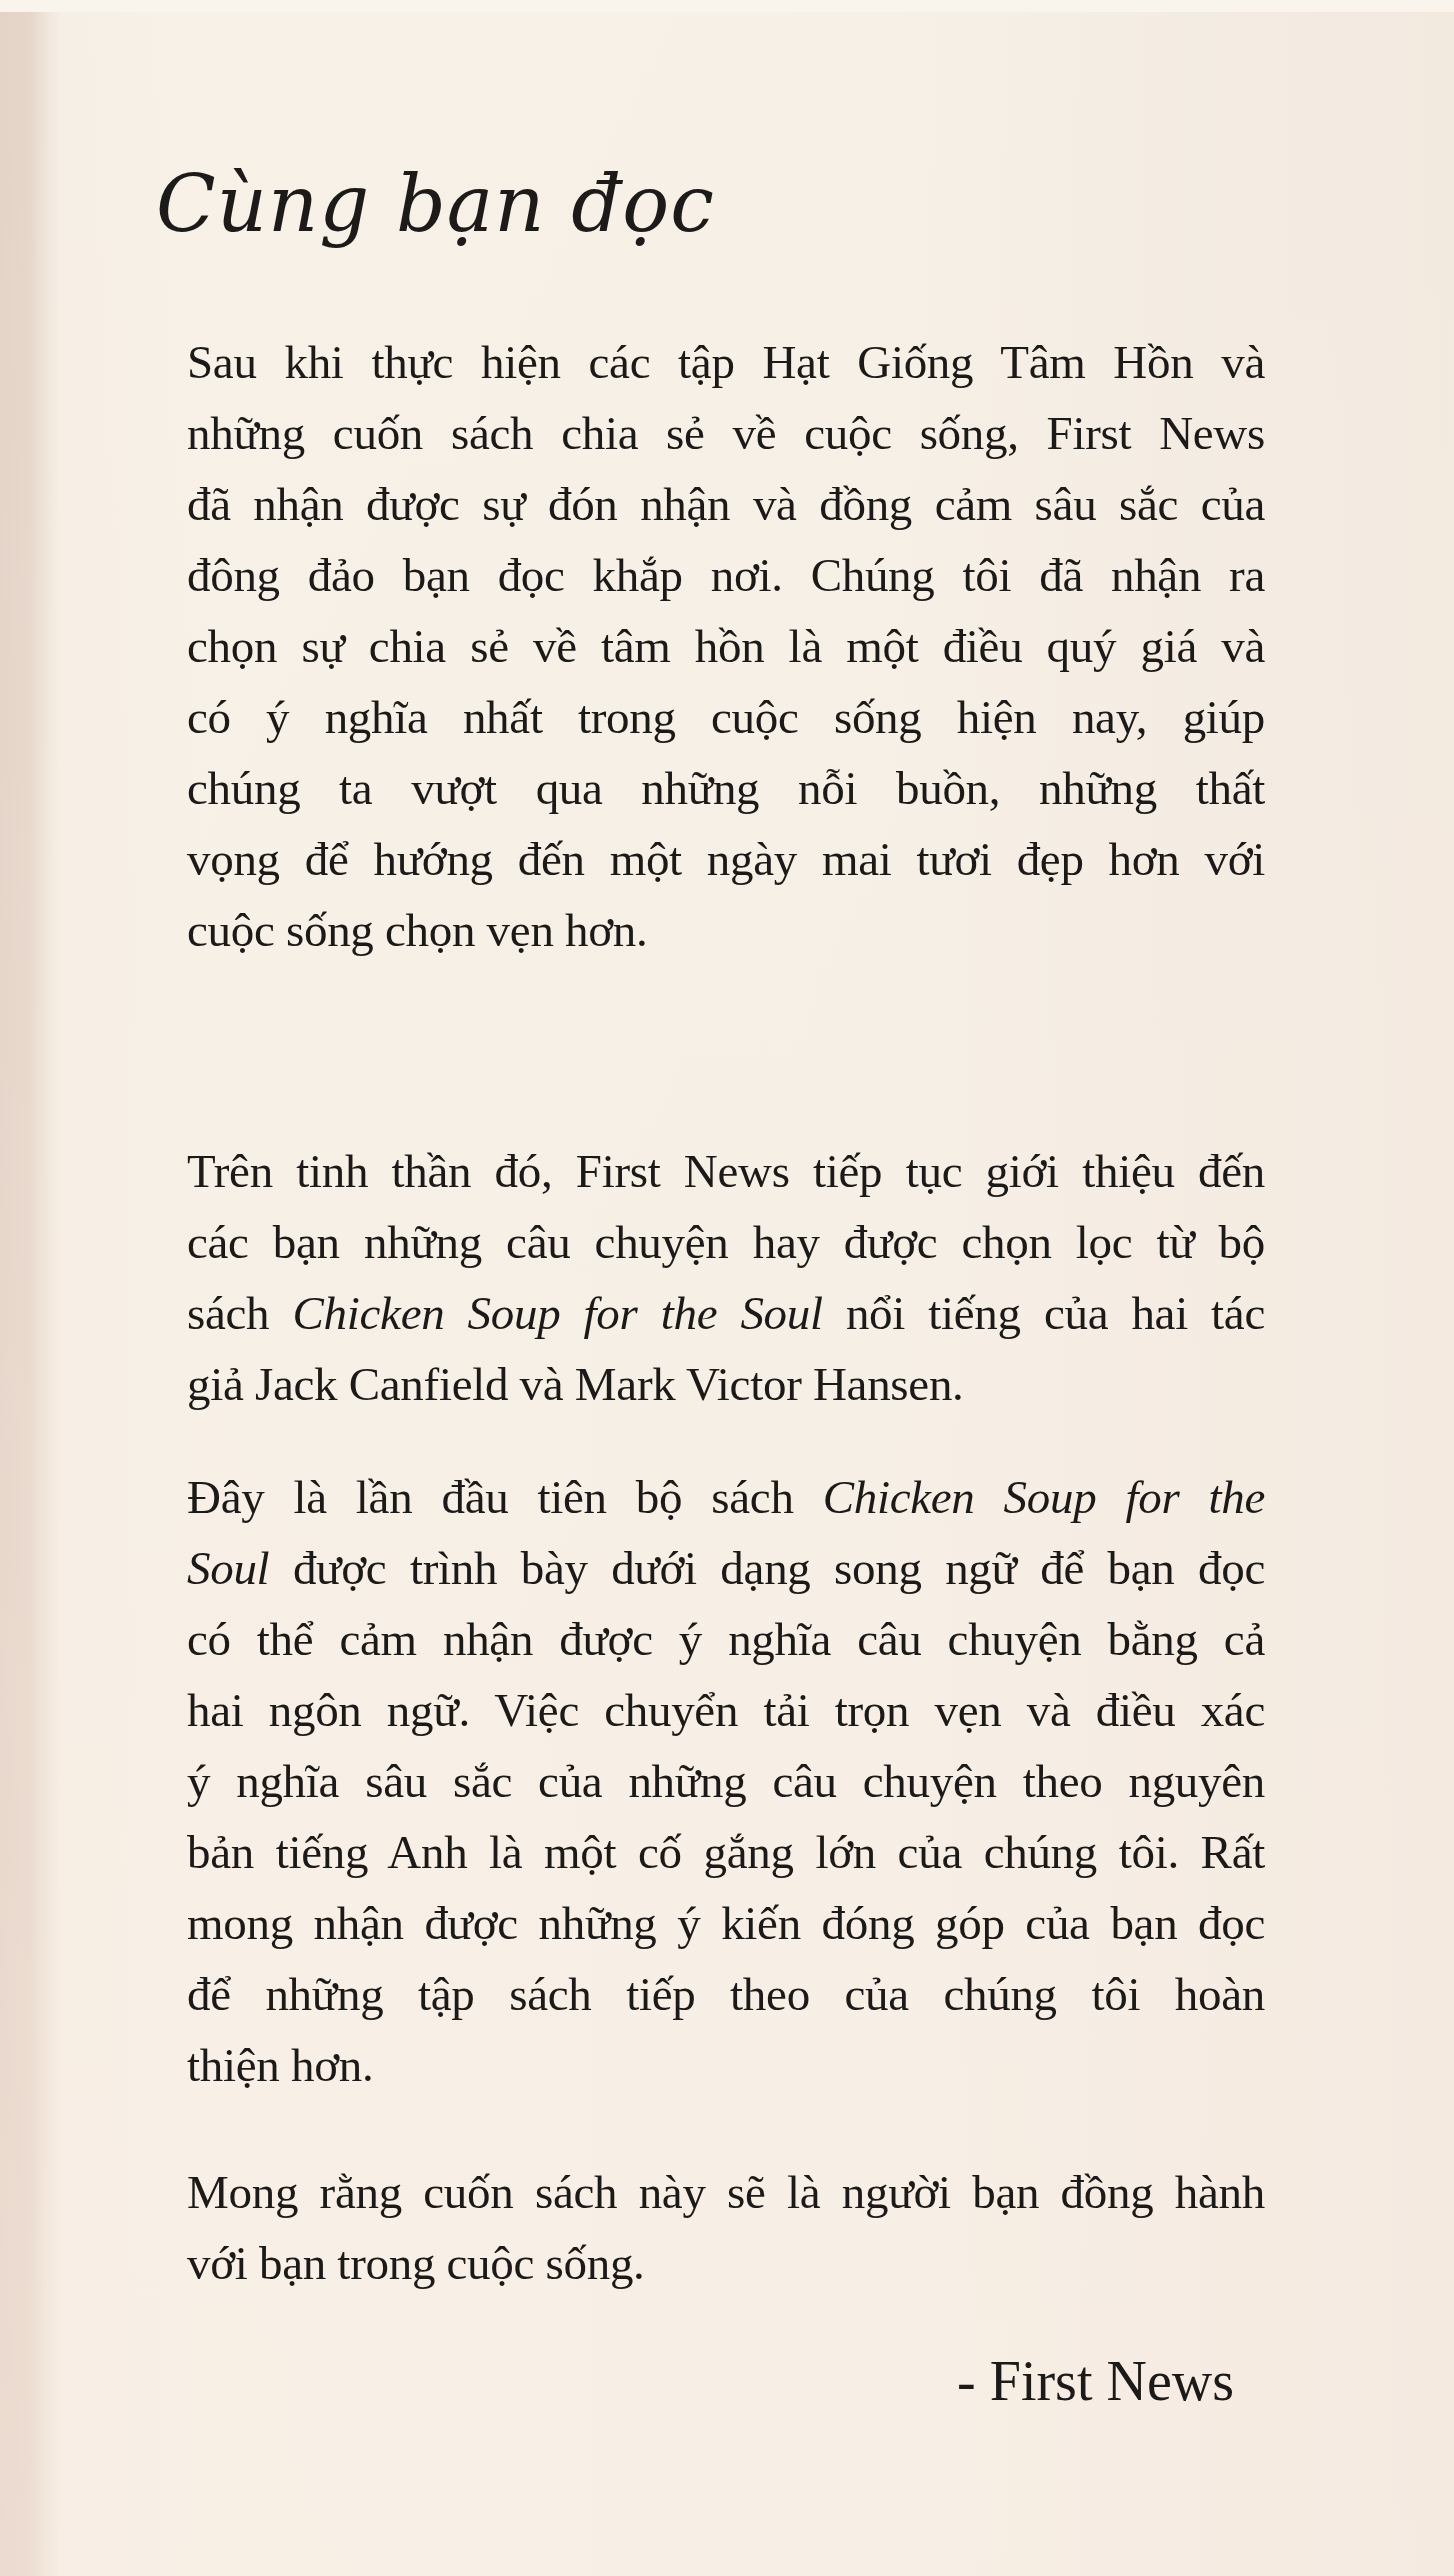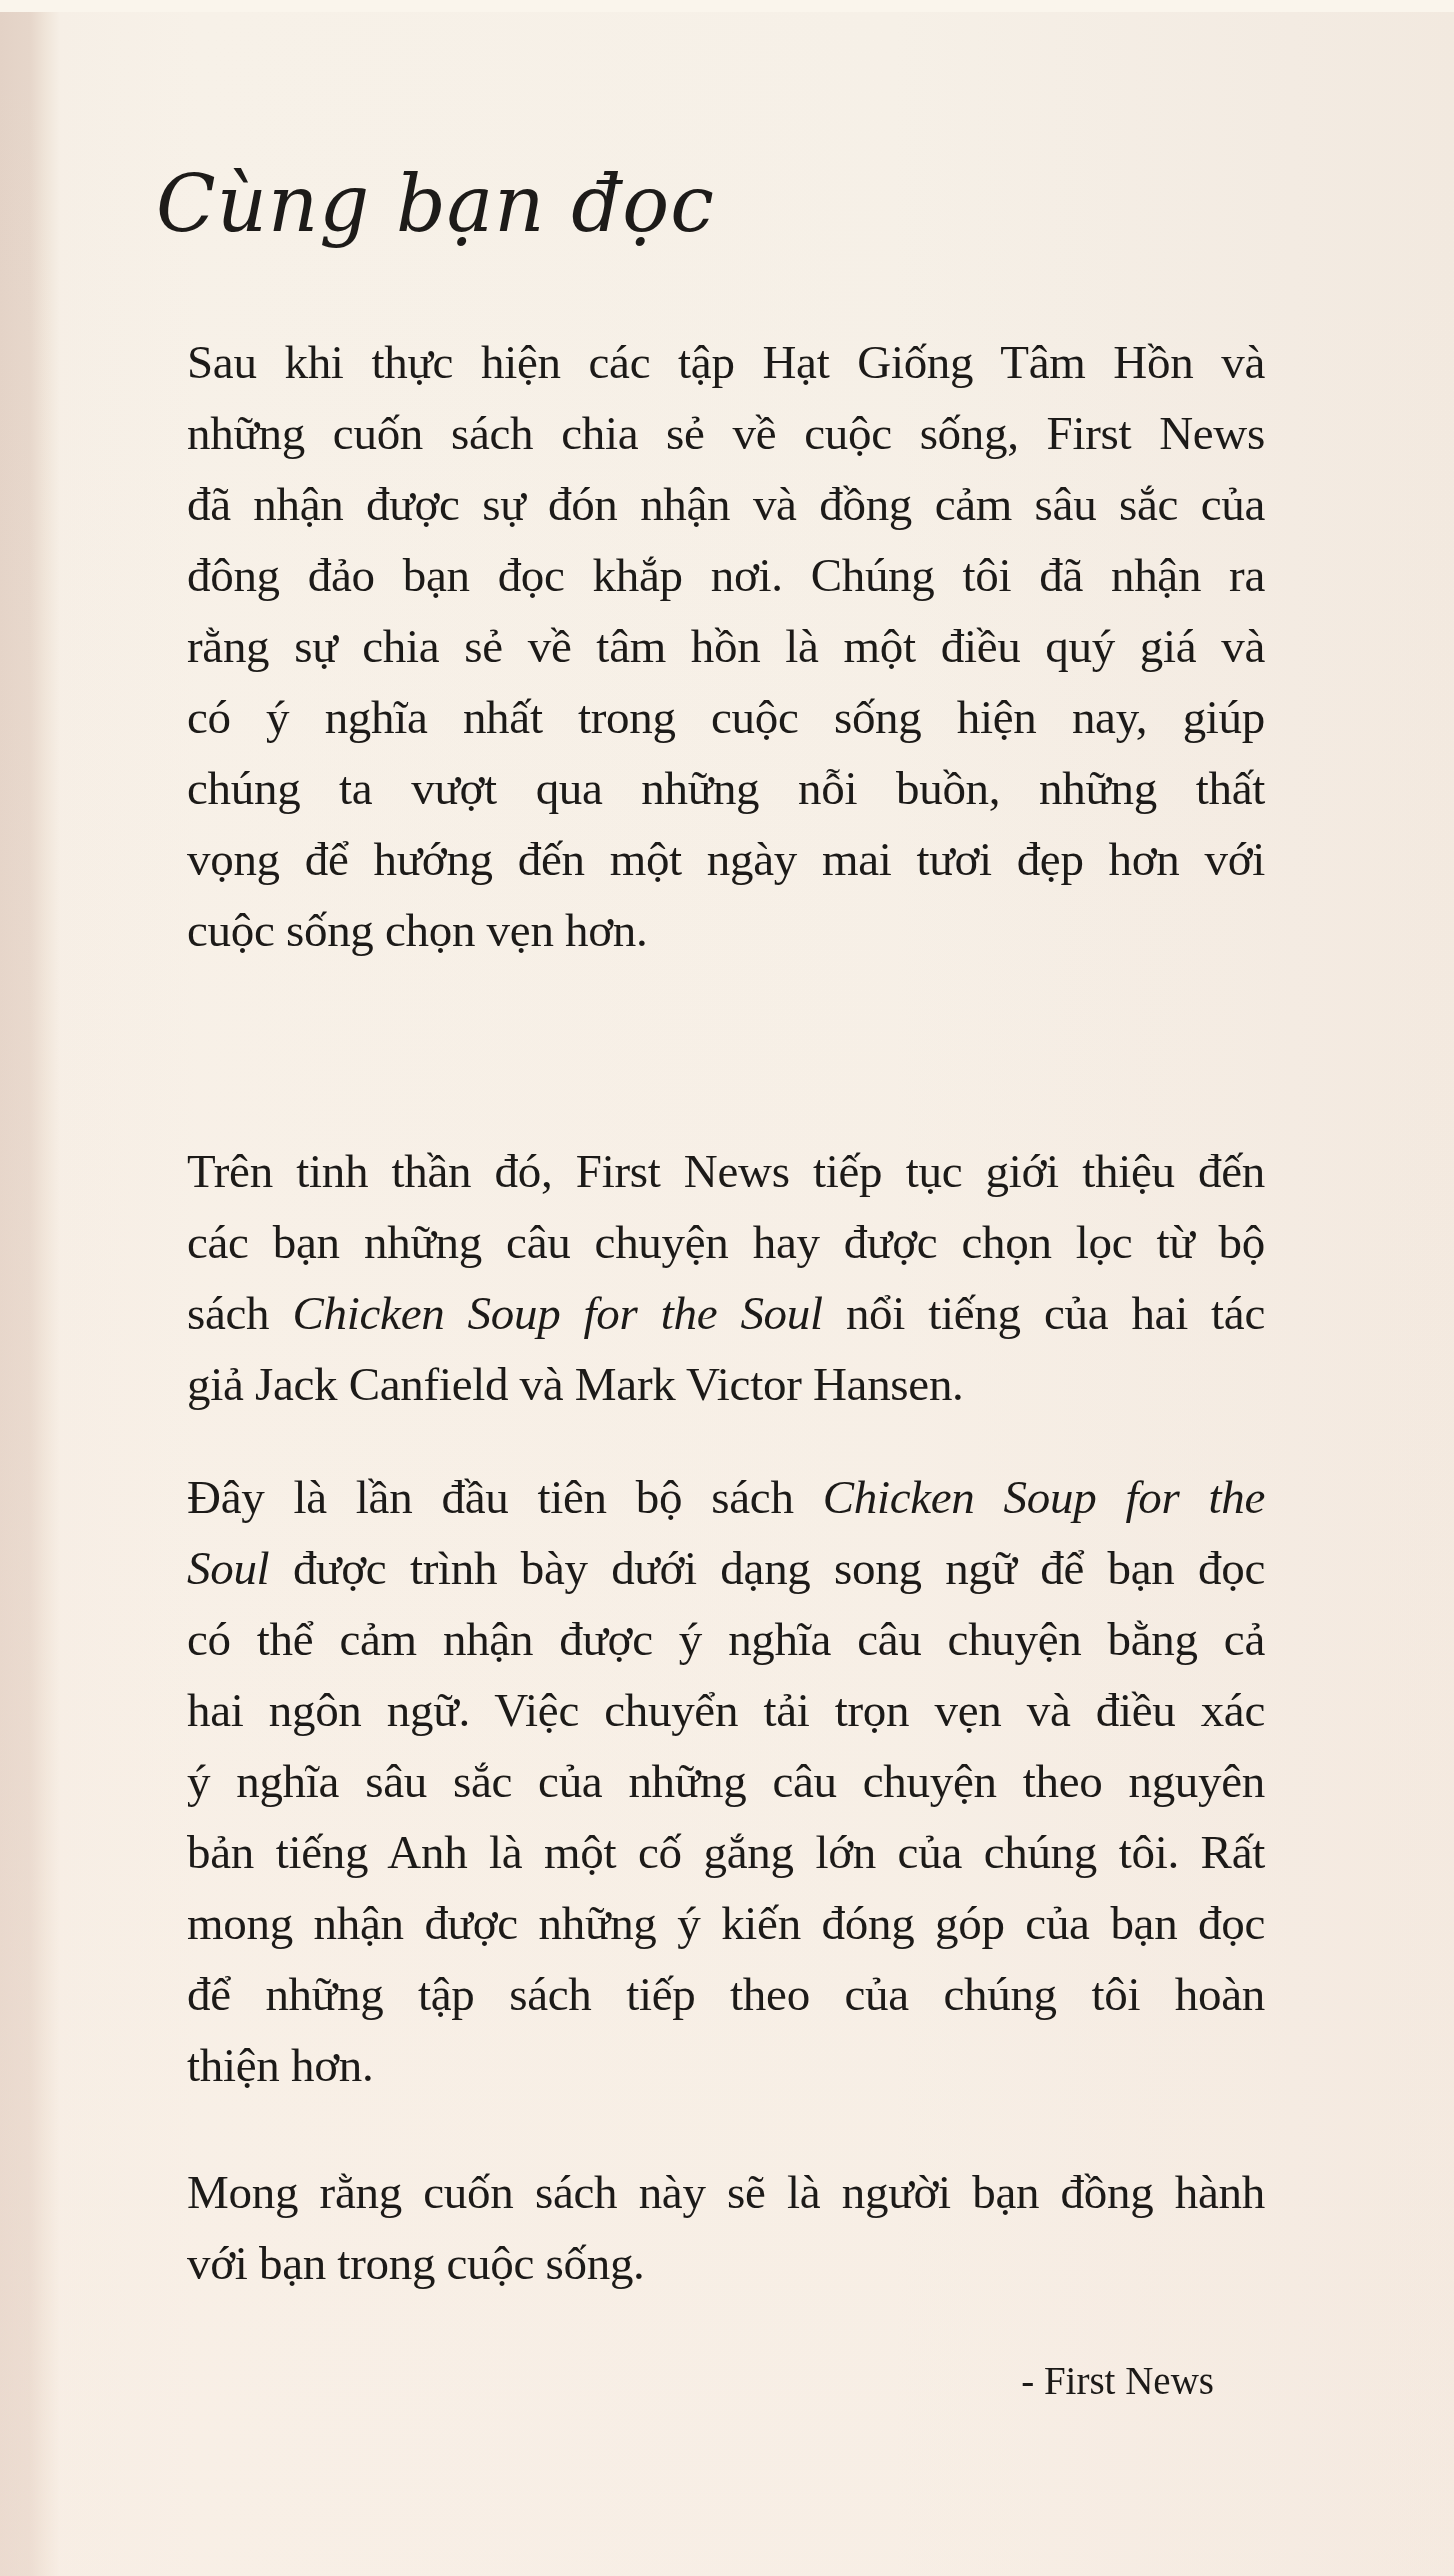--- a/index.html
+++ b/index.html
@@ -78,44 +78,44 @@
     }
     .para em {
       font-style: italic;
     }
     .p1 { top: 300px; }
     .p2 { top: 1109px; }
     .p3 { top: 1435px; }
     .p4 { top: 2130px; }
     .sign {
       position: absolute;
-      right: 20px;
+      right: 0;
       top: 2339px;
       margin: 0;
-      font-size: 39px;
+      font-size: 56px;
       line-height: 60px;
       white-space: nowrap;
     }
   </style>
 </head>
 <body>
 
 <div class="top-strip"></div>
 
 <div class="page">
   <div class="content">
 
     <h1 class="title">Cùng bạn đọc</h1>
 
     <p class="para p1">
       <span class="line">Sau khi thực hiện các tập Hạt Giống Tâm Hồn và</span>
       <span class="line">những cuốn sách chia sẻ về cuộc sống, First News</span>
       <span class="line">đã nhận được sự đón nhận và đồng cảm sâu sắc của</span>
       <span class="line">đông đảo bạn đọc khắp nơi. Chúng tôi đã nhận ra</span>
-      <span class="line">rằng sự chia sẻ về tâm hồn là một điều quý giá và</span>
+      <span class="line">chọn sự chia sẻ về tâm hồn là một điều quý giá và</span>
       <span class="line">có ý nghĩa nhất trong cuộc sống hiện nay, giúp</span>
       <span class="line">chúng ta vượt qua những nỗi buồn, những thất</span>
       <span class="line">vọng để hướng đến một ngày mai tươi đẹp hơn với</span>
       <span class="line last">cuộc sống chọn vẹn hơn.</span>
     </p>
 
     <p class="para p2">
       <span class="line">Trên tinh thần đó, First News tiếp tục giới thiệu đến</span>
       <span class="line">các bạn những câu chuyện hay được chọn lọc từ bộ</span>
       <span class="line"><span>sách </span><em>Chicken Soup for the Soul</em><span> nổi tiếng của hai tác</span></span>

